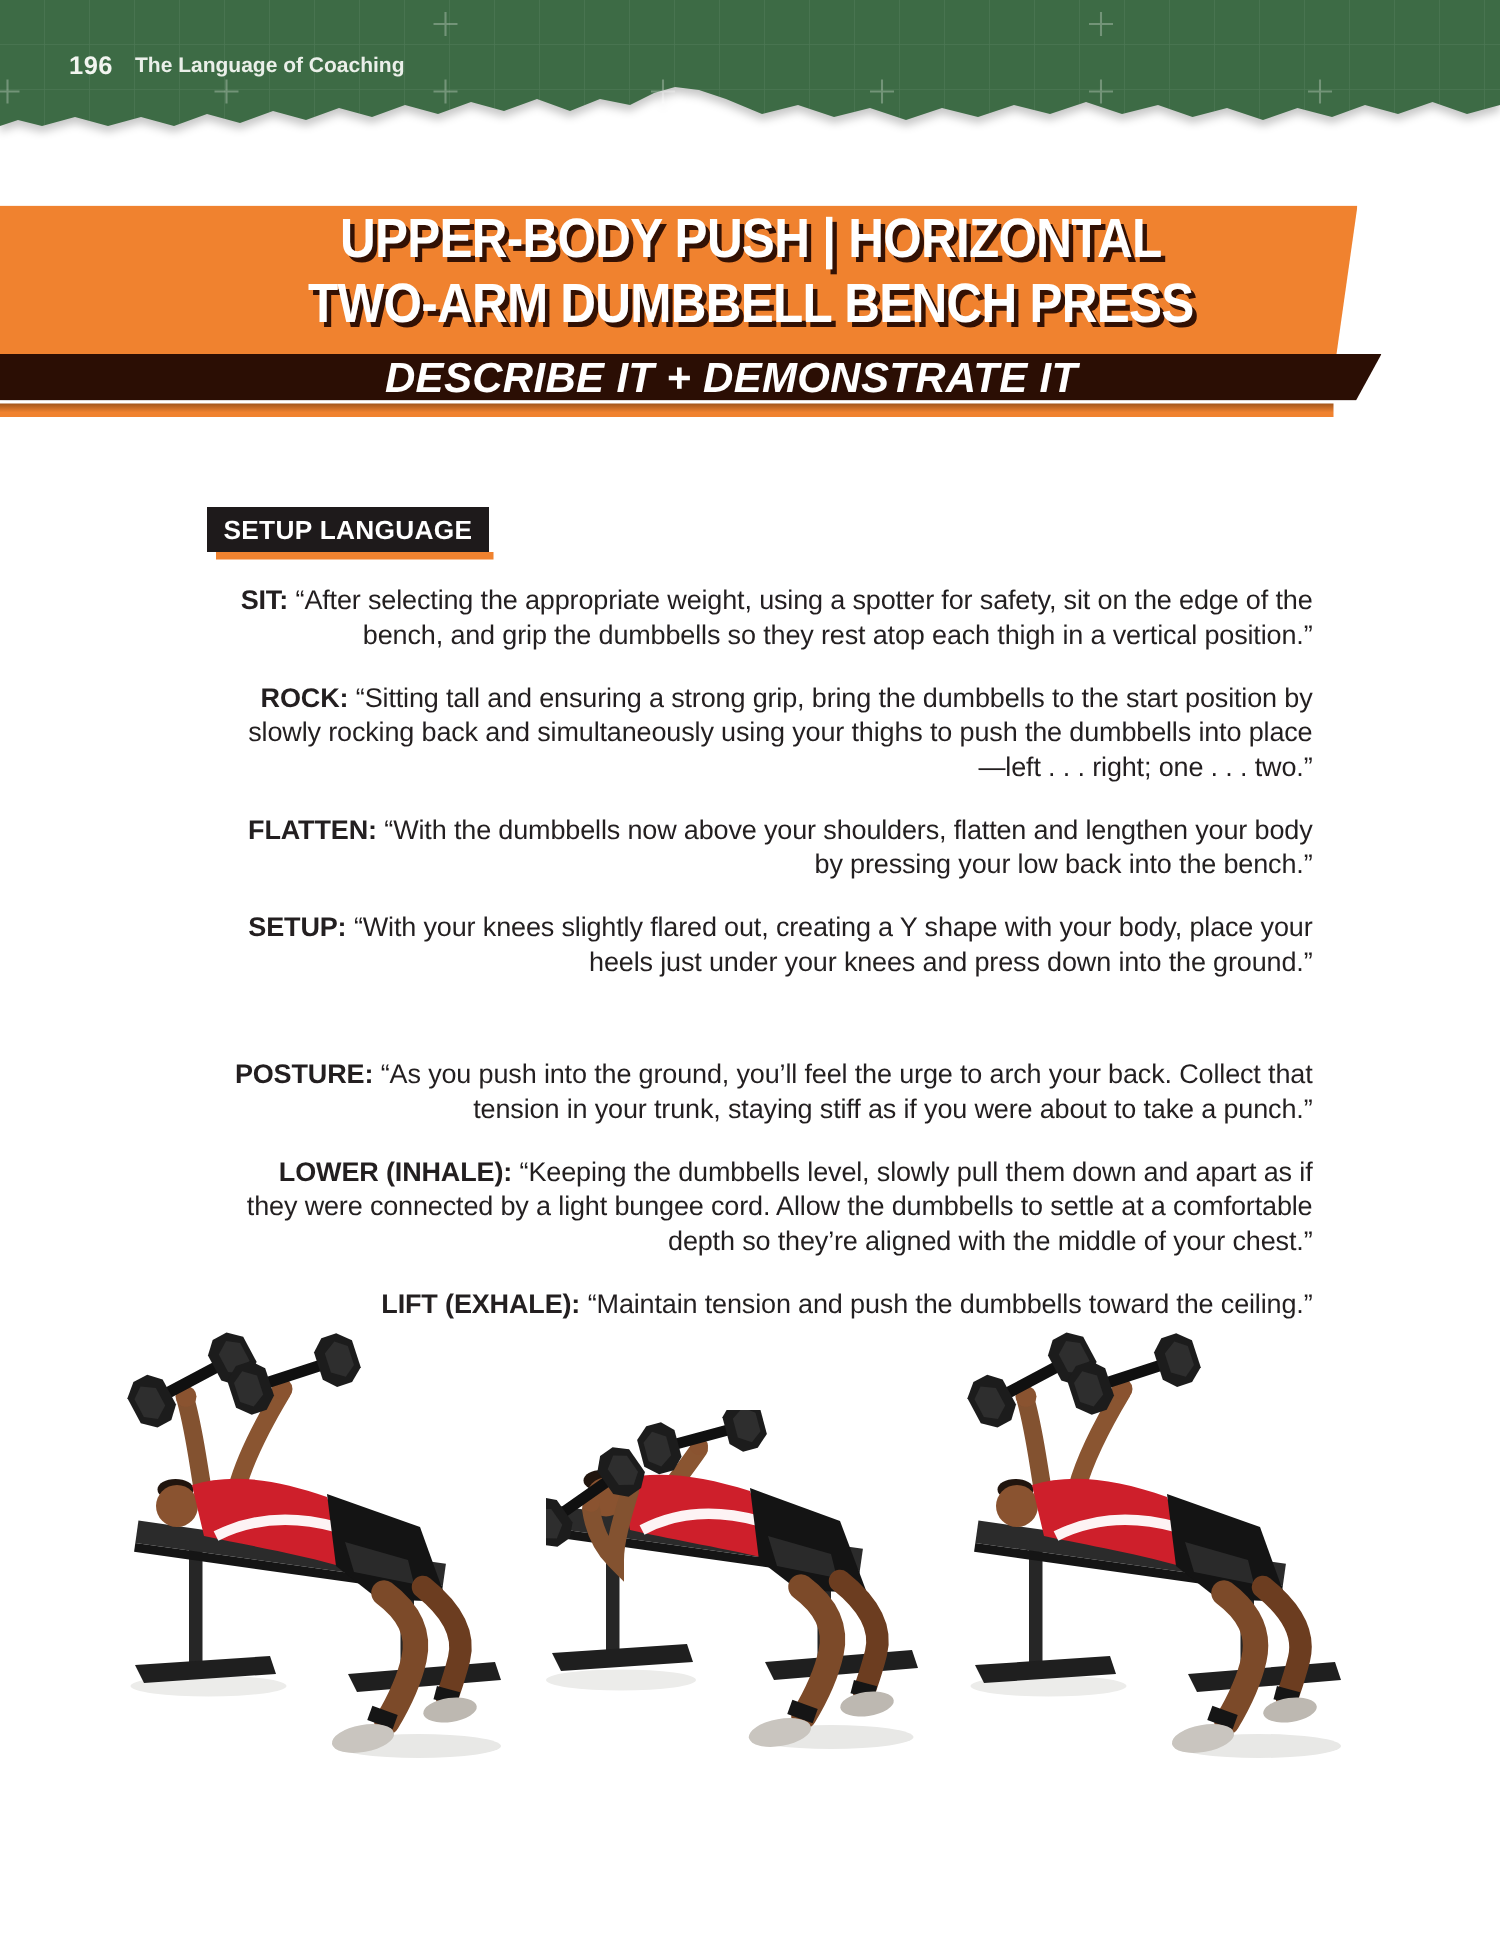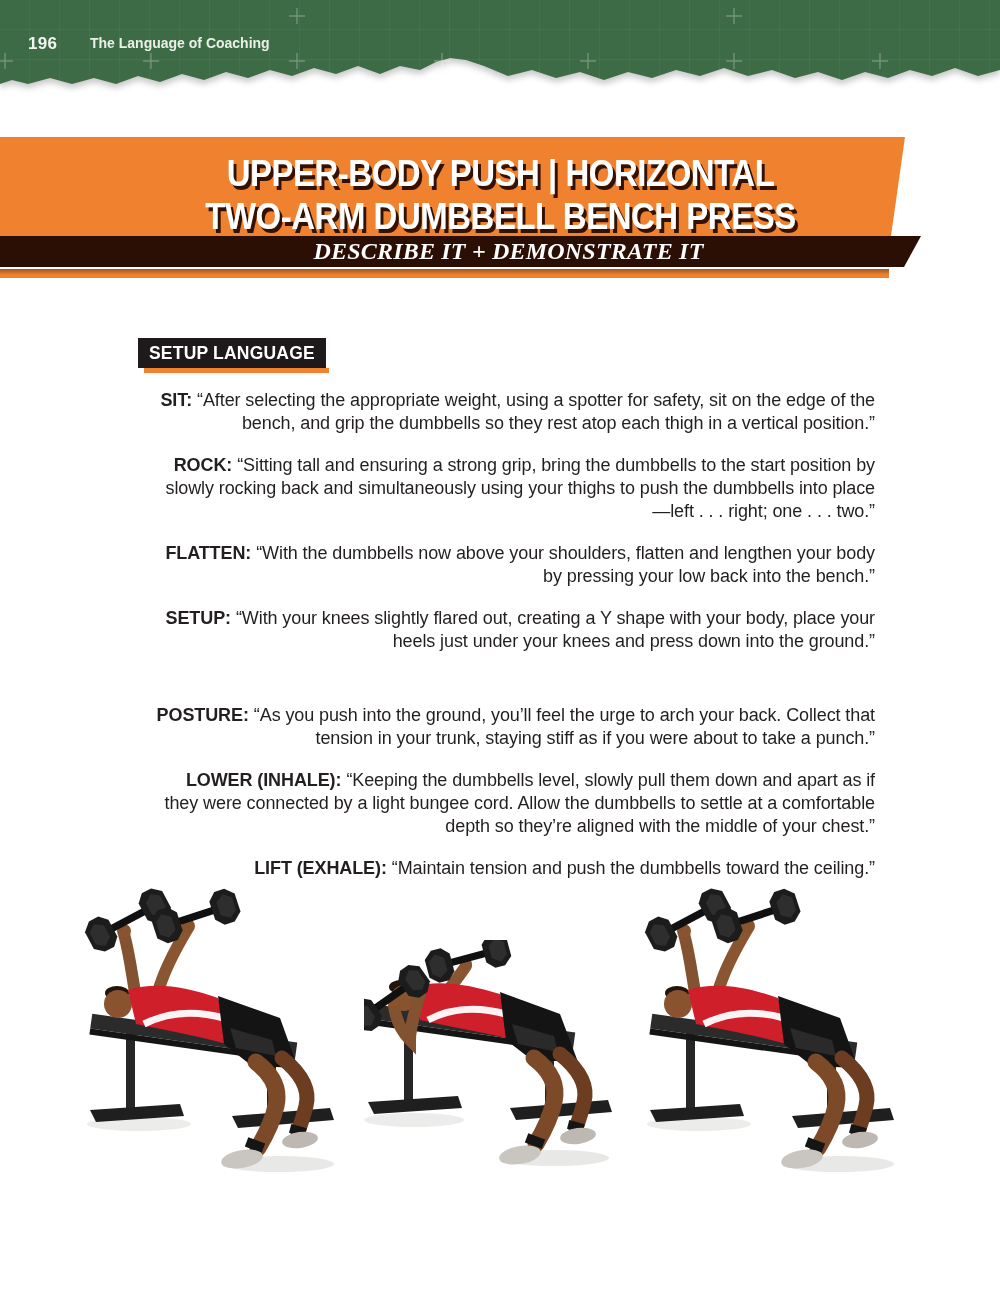--- a/index.html
+++ b/index.html
@@ -4,43 +4,43 @@
 <style>
   html,body{margin:0;padding:0;}
   body{
     width:1000px;height:1294px;position:relative;overflow:hidden;
     background:#ffffff;font-family:"Liberation Sans",sans-serif;color:#231f20;
   }
   
   .green-header{position:absolute;top:0;left:0;width:1000px;height:104px;}
   .green-header svg{display:block;filter:drop-shadow(0 4px 3px rgba(0,0,0,.22));}
   .header-texts{position:absolute;top:34px;left:0;width:1000px;color:#f2f5f0;}
-  .page-num{position:absolute;left:28px;top:0;font-size:17px;font-weight:bold;letter-spacing:.3px;}
+  .page-num{position:absolute;left:46px;top:0;font-size:17px;font-weight:bold;letter-spacing:.3px;}
   .book-title{position:absolute;left:90px;top:1px;font-size:14px;font-weight:700;opacity:.96;}
   
   .banner{position:absolute;top:137px;left:0;width:1000px;}
   .banner-main{
     width:905px;height:99px;background:#f0822f;
     clip-path:polygon(0 0,905px 0,891px 99px,0 99px);
-    text-align:center;padding-top:15px;box-sizing:border-box;
+    text-align:center;padding-top:0;box-sizing:border-box;
   }
   .banner-line{
     display:inline-block;position:relative;left:48px;
     font-weight:bold;font-size:33px;line-height:43px;color:#ffffff;
     letter-spacing:-.5px;transform:scaleY(1.12);transform-origin:center;
     text-shadow:3px 3px 0 #331104;white-space:nowrap;
   }
   .banner-sub{
     width:921px;height:31px;background:#2b0e04;margin-top:0;
     clip-path:polygon(0 0,921px 0,904px 31px,0 31px);
     text-align:center;filter:drop-shadow(3px 2px 2px rgba(0,0,0,.3));
   }
   .banner-sub span{
-    display:inline-block;position:relative;left:48px;color:#ffffff;
-    font-style:italic;font-weight:bold;font-size:24px;line-height:31px;letter-spacing:.2px;font-family:Liberation Serif, serif;
+    display:inline-block;position:relative;left:27px;color:#ffffff;
+    font-style:italic;font-weight:bold;font-size:28px;line-height:31px;letter-spacing:.2px;
   }
   .banner-strip{
     width:889px;height:9px;margin-top:2px;
     background:linear-gradient(#a2561c,#f0822f 65%);
   }
   
   .content{position:absolute;left:138px;top:338px;width:737px;}
   .shead{display:inline-block;margin:0 0 16px 0;}
   .shead-box{
     display:inline-block;background:#1e1a1b;color:#fff;

